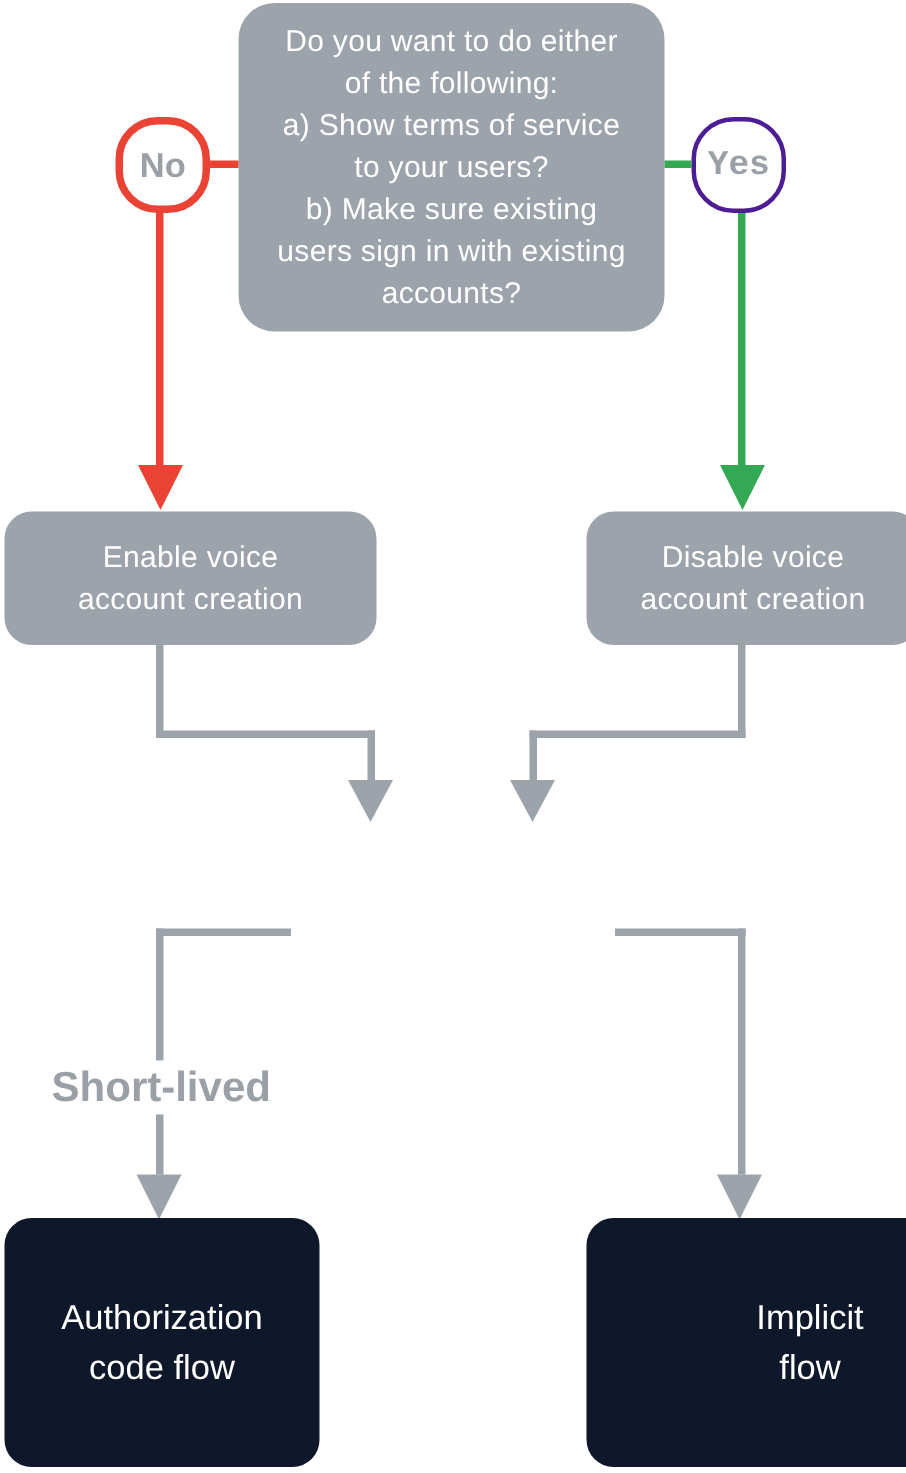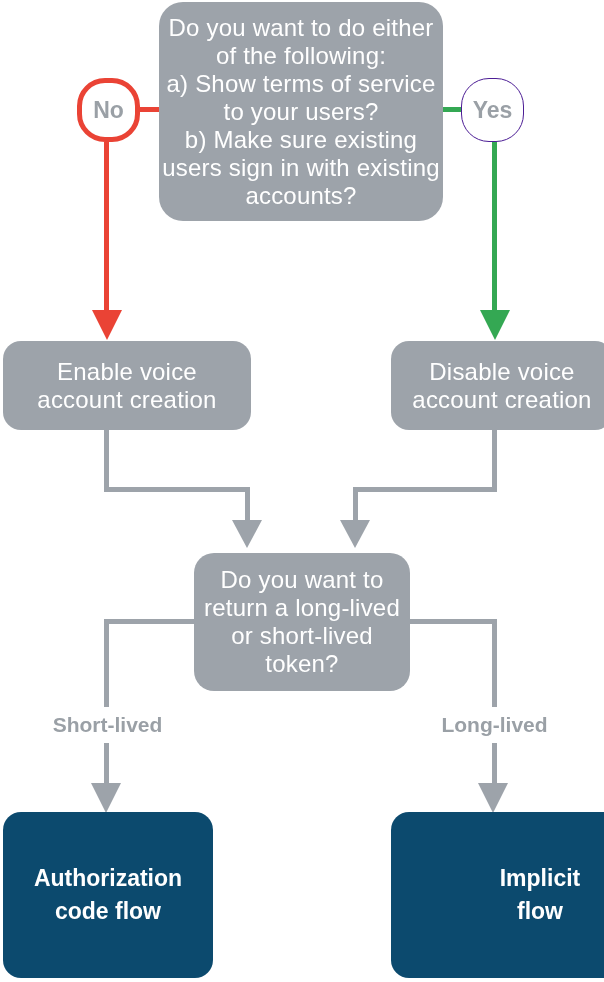--- a/index.html
+++ b/index.html
@@ -17,55 +17,55 @@
   }
   .gray-box {
     position: absolute;
     background: #9da3aa;
     color: #ffffff;
     display: flex;
     align-items: center;
     justify-content: center;
     text-align: center;
     white-space: pre-line;
-    font-size: 24px;
+    font-size: 20px;
     line-height: 28px;
     font-weight: 400;
     letter-spacing: 0.2px;
   }
   .blue-box {
     position: absolute;
-    background: #0c4a6e;
+    background: #0f172a;
     color: #ffffff;
     display: flex;
     align-items: center;
     justify-content: center;
     text-align: center;
     white-space: pre-line;
     font-size: 23px;
     line-height: 33px;
-    font-weight: 700;
+    font-weight: 400;
     border-radius: 18px;
   }
   .badge {
     position: absolute;
     background: #ffffff;
     color: #9aa0a6;
     display: flex;
     align-items: center;
     justify-content: center;
     font-size: 23px;
     font-weight: 700;
     border-radius: 28px;
     box-sizing: border-box;
     width: 63px;
     height: 64px;
   }
   .badge.no  { border: 5px solid #ea4335; }
-  .badge.yes { border: 1px solid #4c1d95; }
+  .badge.yes { border: 3px solid #4c1d95; font-family: Liberation Mono, monospace; }
   .line {
     position: absolute;
   }
   .line.red   { background: #ea4335; }
   .line.green { background: #34a853; }
   .line.gray  { background: #9da3aa; }
   .arrow-down {
     position: absolute;
     width: 0;
     height: 0;
@@ -76,21 +76,21 @@
   .arrow-down.green { border-top: 30px solid #34a853; }
   .arrow-down.gray  { border-top: 28px solid #9da3aa; }
   .arrow-down.gray.big { border-top: 30px solid #9da3aa; }
   .label-chip {
     position: absolute;
     background: #ffffff;
     color: #9aa0a6;
     display: flex;
     align-items: center;
     justify-content: center;
-    font-size: 21px;
+    font-size: 28px;
     font-weight: 600;
     z-index: 3;
     width: 171px;
     height: 36px;
   }
 </style>
 </head>
 <body>
 
 <div id="canvas">
@@ -131,39 +131,30 @@
   <div class="line gray" style="left:104px; top:430px; width:5px; height:62px;"></div>
   <div class="line gray" style="left:104px; top:487px; width:146px; height:5px;"></div>
   <div class="line gray" style="left:245px; top:487px; width:5px; height:35px;"></div>
   <div class="arrow-down gray" style="left:232px; top:520px;"></div>
 
   <div class="line gray" style="left:492px; top:430px; width:5px; height:62px;"></div>
   <div class="line gray" style="left:353px; top:487px; width:144px; height:5px;"></div>
   <div class="line gray" style="left:353px; top:487px; width:5px; height:35px;"></div>
   <div class="arrow-down gray" style="left:340px; top:520px;"></div>
 
-  <div class="gray-box" style="left:194px; top:553px; width:216px; height:138px; border-radius:20px;">
-    <span>Do you want to
-return a long-lived
-or short-lived
-token?</span>
-  </div>
 
   <div class="line gray" style="left:104px; top:619px; width:90px; height:5px;"></div>
   <div class="line gray" style="left:104px; top:619px; width:5px; height:164px;"></div>
   <div class="label-chip" style="left:22px; top:707px;">
     <span>Short-lived</span>
   </div>
   <div class="arrow-down gray big" style="left:91px; top:783px;"></div>
 
   <div class="line gray" style="left:410px; top:619px; width:87px; height:5px;"></div>
   <div class="line gray" style="left:492px; top:619px; width:5px; height:164px;"></div>
-  <div class="label-chip" style="left:409px; top:707px;">
-    <span>Long-lived</span>
-  </div>
   <div class="arrow-down gray big" style="left:478px; top:783px;"></div>
 
   <div class="blue-box" style="left:3px; top:812px; width:210px; height:166px;">
     <span>Authorization
 code flow</span>
   </div>
   <div class="blue-box" style="left:391px; top:812px; width:226px; height:166px;padding-left:36px;">
     <span>Implicit
 flow</span>
   </div>

